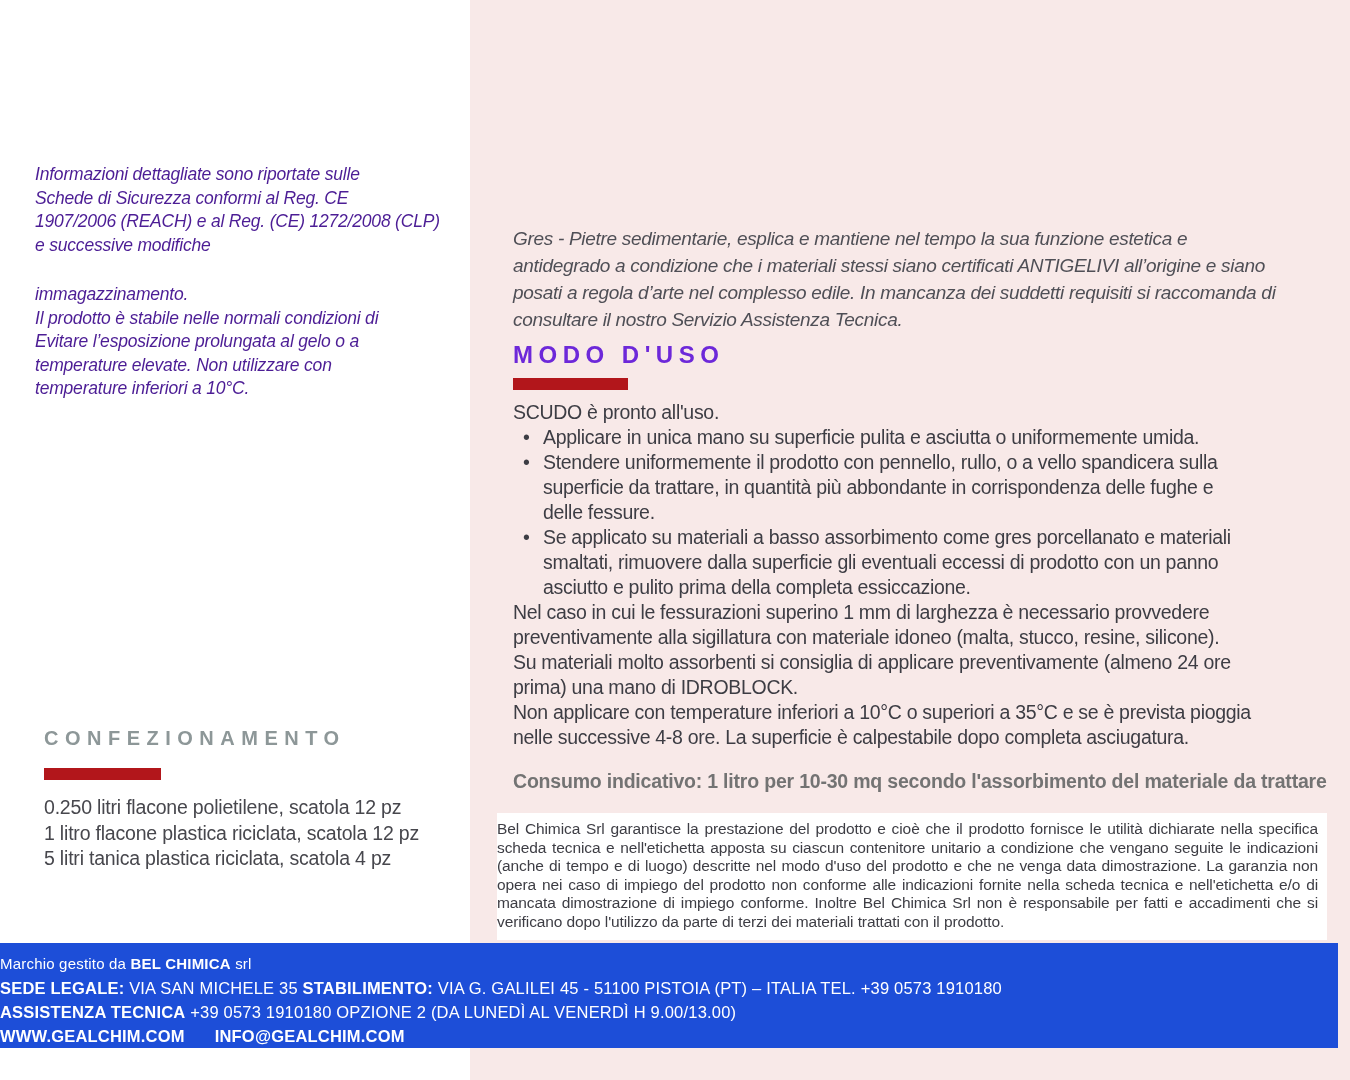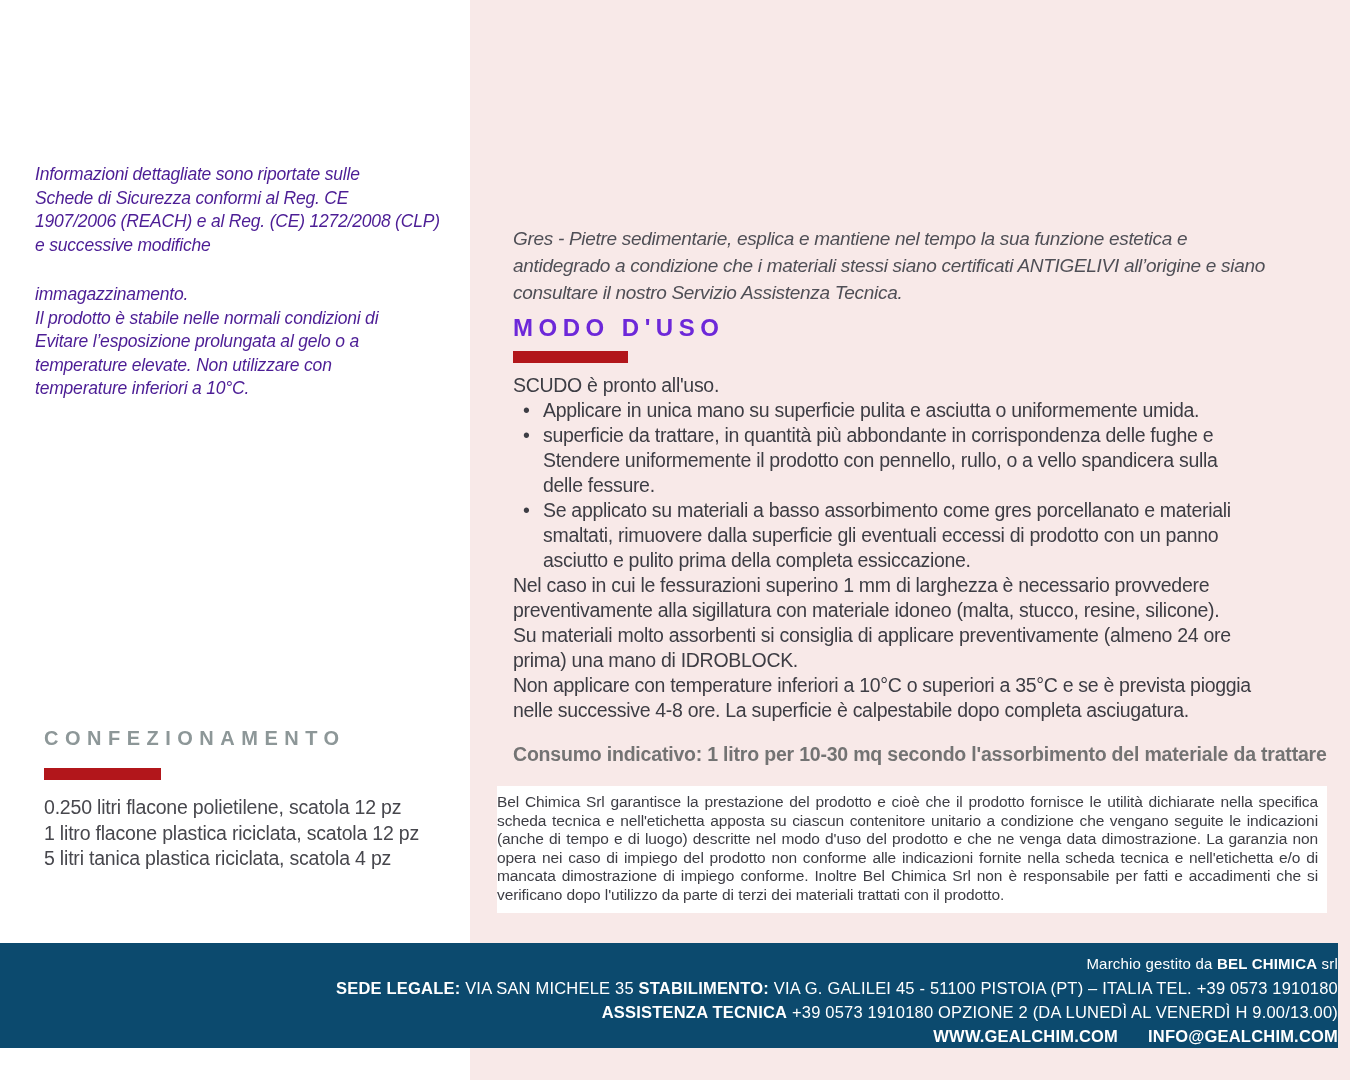--- a/index.html
+++ b/index.html
@@ -68,21 +68,21 @@
   .warranty-box {
     margin-left:-16px; margin-top:20px; width:830px; box-sizing:border-box;
     background:#ffffff; padding:7px 9px 9px 0;
     font-size:15.5px; line-height:18.5px; letter-spacing:-0.1px;
     text-align:justify; color:#3D3D44;
   }
 
   
   .footer-band {
     position:absolute; left:0; top:943px; width:1338px; height:105px;
-    background:#0c4a6e; color:#ffffff; text-align:right; z-index:5;
+    background:#1d4ed8; color:#ffffff; text-align:left; z-index:5;
   }
   .footer-line { line-height:24px; letter-spacing:0.2px; white-space:nowrap; }
   .f1 { padding-top:9px; font-size:15px; }
   .f2, .f3, .f4 { font-size:16.5px; }
   .b { font-weight:bold; }
   .f4 .gap { display:inline-block; width:30px; }
 </style>
 </head>
 <body>
 
@@ -111,40 +111,41 @@
     <div class="line">0.250 litri flacone polietilene, scatola 12 pz</div>
     <div class="line">1 litro flacone plastica riciclata, scatola 12 pz</div>
     <div class="line">5 litri tanica plastica riciclata, scatola 4 pz</div>
   </div>
 </div>
 
 <div class="right-col">
   <div class="intro-para">
     <div class="line">Gres - Pietre sedimentarie, esplica e mantiene nel tempo la sua funzione estetica e</div>
     <div class="line">antidegrado a condizione che i materiali stessi siano certificati ANTIGELIVI all’origine e siano</div>
+    <div class="line">posati a regola d’arte nel complesso edile. In mancanza dei suddetti requisiti si raccomanda di</div>
     <div class="line">consultare il nostro Servizio Assistenza Tecnica.</div>
   </div>
 
   <div class="section-title">MODO D'USO</div>
   <div class="red-bar"></div>
 
   <div class="body-text ready-line line">SCUDO è pronto all'uso.</div>
 
   <ul class="bullets body-text">
     <li>
       <span class="bullet-dot">•</span>
       <span class="bullet-lines">
         <div class="line">Applicare in unica mano su superficie pulita e asciutta o uniformemente umida.</div>
       </span>
     </li>
     <li>
       <span class="bullet-dot">•</span>
       <span class="bullet-lines">
+        <div class="line">Stendere uniformemente il prodotto con pennello, rullo, o a vello spandicera sulla</div>
         <div class="line">superficie da trattare, in quantità più abbondante in corrispondenza delle fughe e</div>
-        <div class="line">Stendere uniformemente il prodotto con pennello, rullo, o a vello spandicera sulla</div>
         <div class="line">delle fessure.</div>
       </span>
     </li>
     <li>
       <span class="bullet-dot">•</span>
       <span class="bullet-lines">
         <div class="line">Se applicato su materiali a basso assorbimento come gres porcellanato e materiali</div>
         <div class="line">smaltati, rimuovere dalla superficie gli eventuali eccessi di prodotto con un panno</div>
         <div class="line">asciutto e pulito prima della completa essiccazione.</div>
       </span>

